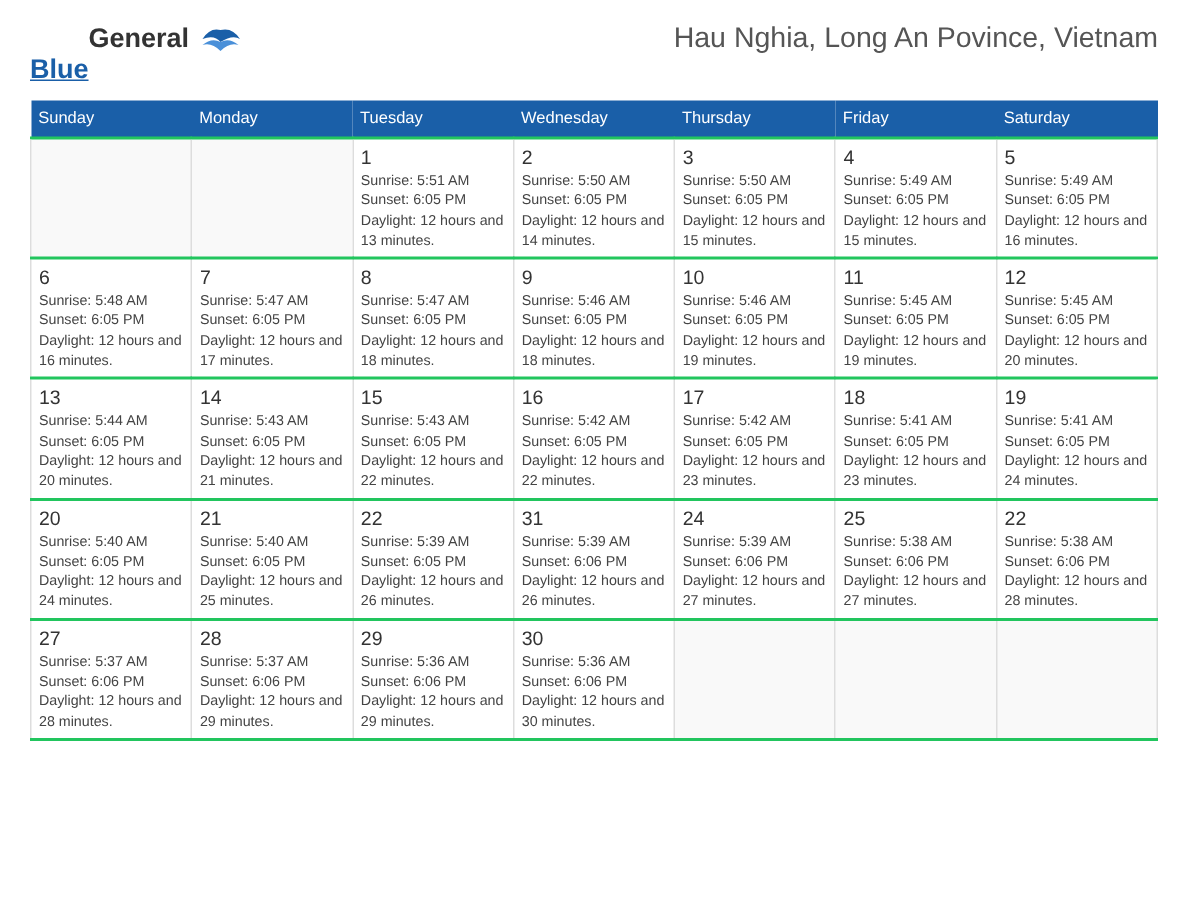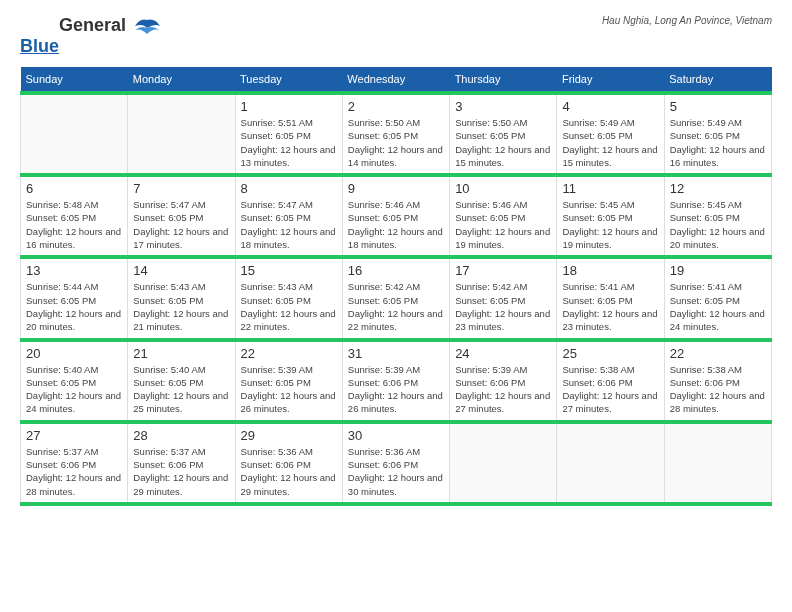--- a/index.html
+++ b/index.html
@@ -3,28 +3,28 @@
   <meta charset="utf-8">
   <style>
     * { box-sizing: border-box; margin: 0; padding: 0; }
     body { font-family: Arial, sans-serif; background: #fff; width: 792px; min-height: 612px; }
     .page { width: 792px; padding: 15px 20px; }
     .header { display: flex; justify-content: space-between; align-items: flex-start; margin-bottom: 10px; }
     .logo { display: flex; flex-direction: column; align-items: flex-start; }
     .logo-wrapper { display: flex; align-items: center; margin-left: 39px; }
     .title-section { text-align: right; }
     .month-year { font-size: 36px; color: #1a5fa8; font-weight: normal; }
-    .location { font-size: 10px; color: #555; font-style: italic; }
+    .location { font-size: 19px; color: #555; }
     table { width: 100%; border-collapse: collapse; font-size: 10px; }
     th { background-color: #1a5fa8; color: white; text-align: left; padding: 6px 5px; font-size: 11px; font-weight: normal; }
     td { border: 1px solid #ddd; vertical-align: top; padding: 4px 5px; width: 14.28%; background: #fff; }
     td.empty { background: #f9f9f9; }
     .day-num { font-size: 13px; color: #333; margin-bottom: 2px; }
     .day-info { color: #444; font-size: 9.5px; line-height: 1.4; }
-    tr { border-bottom: 4px solid #22c55e; }
+    tr { border-bottom: 2px solid #22c55e; }
   </style>
 </head>
 <body>
 
 <div class="page">
   <div class="header">
     <div class="logo">
       <div class="logo-wrapper">
         <div>
           <span style="font-size:18px;font-weight:bold;color:#333;">General</span>

